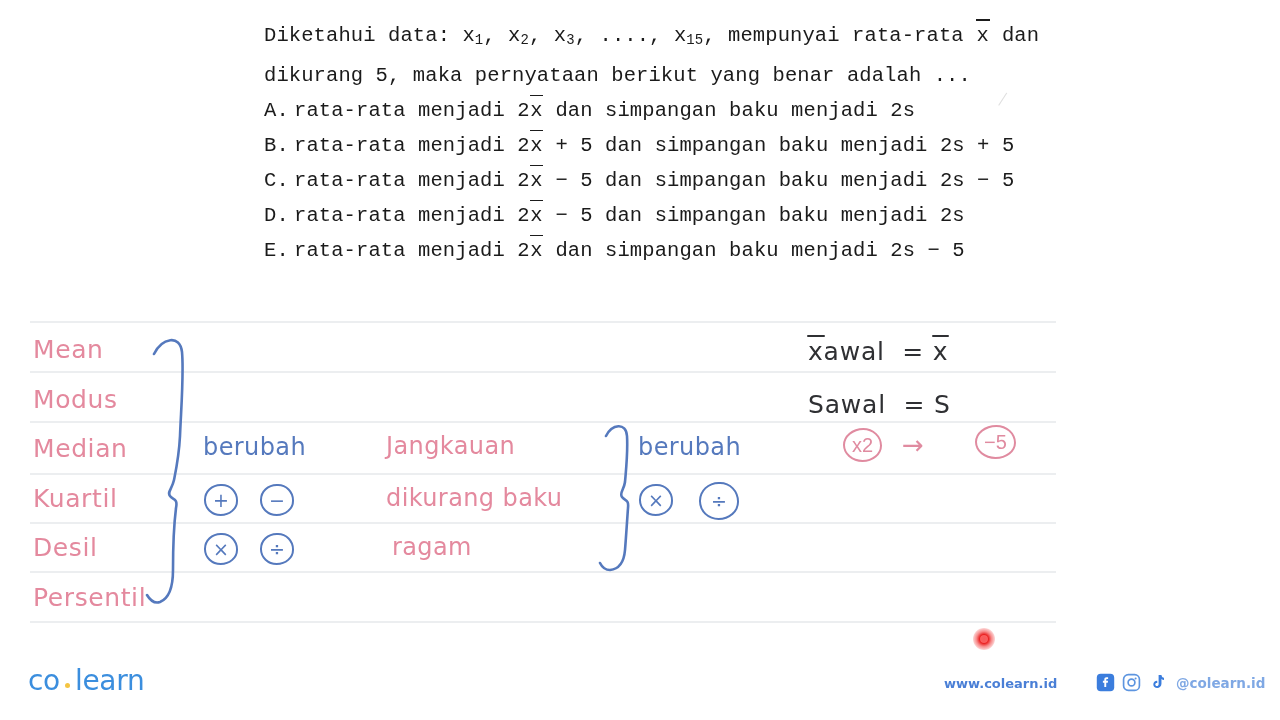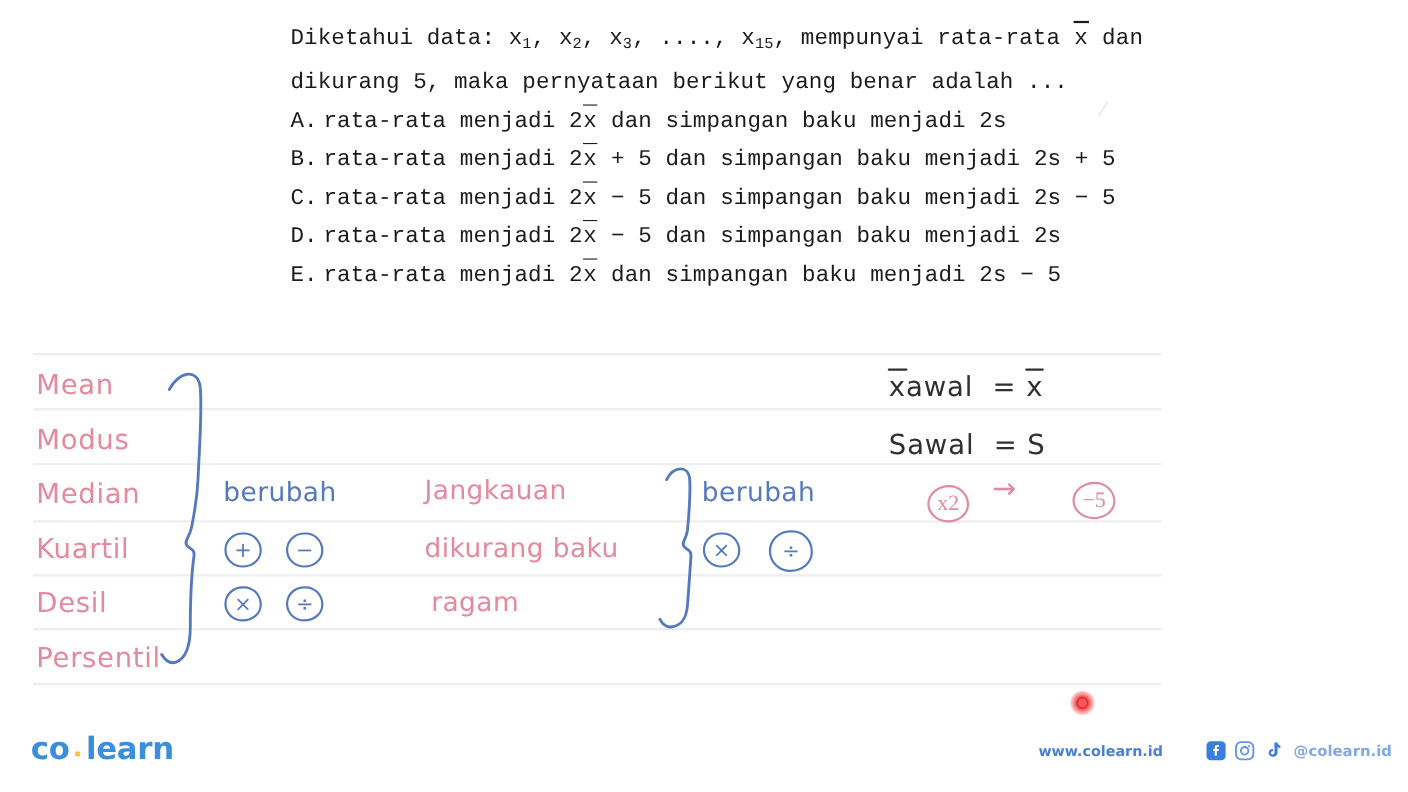--- a/index.html
+++ b/index.html
@@ -72,25 +72,24 @@
     display: flex; align-items: center; justify-content: center;
     line-height: 1;
   }
   .pcirc {
     position: absolute;
     height: 34px;
     border: 2.4px solid #e08ba0;
     border-radius: 52% 48% 50% 50% / 50% 52% 48% 50%;
     color: #e08ba0;
     font-size: 20px;
-    font-family: Liberation Serif, serif;
+    font-family: Liberation Sans, sans-serif;
     display: flex; align-items: center; justify-content: center;
     padding: 0 7px;
     line-height: 1;
-    margin-top: 13px;
   }
   .arrow {
     position: absolute; color: #e08ba0;
     font-size: 26px; font-family: "DejaVu Sans", sans-serif;
   }
 
   
   .hbar { position: relative; display: inline-block; }
   .hbar::before {
     content:""; position:absolute; left:-1px; right:-1px; top:-2px;
@@ -107,21 +106,21 @@
   }
   .laser::after {
     content:""; position:absolute; left:7px; top:7px;
     width:8px; height:8px; border-radius:50%;
     background:#ff6b6b; opacity:.85;
   }
 
   
   .logo {
     position: absolute; left: 28px; top: 664px;
-    font-size: 28px; font-weight: 700; letter-spacing: -0.3px;
+    font-size: 28px; font-weight: 400; letter-spacing: -0.3px;
     color: #3b8ede; font-family: "DejaVu Sans", sans-serif;
     display: flex; align-items: center; gap: 2px;
   }
   .logo .dot {
     width: 5px; height: 5px; border-radius: 50%;
     background: #f5c542; margin: 10px 3px 0 3px;
   }
   .site {
     position: absolute; left: 944px; top: 676px;
     font-size: 13px; color: #4a7fd6; font-weight: 700;

